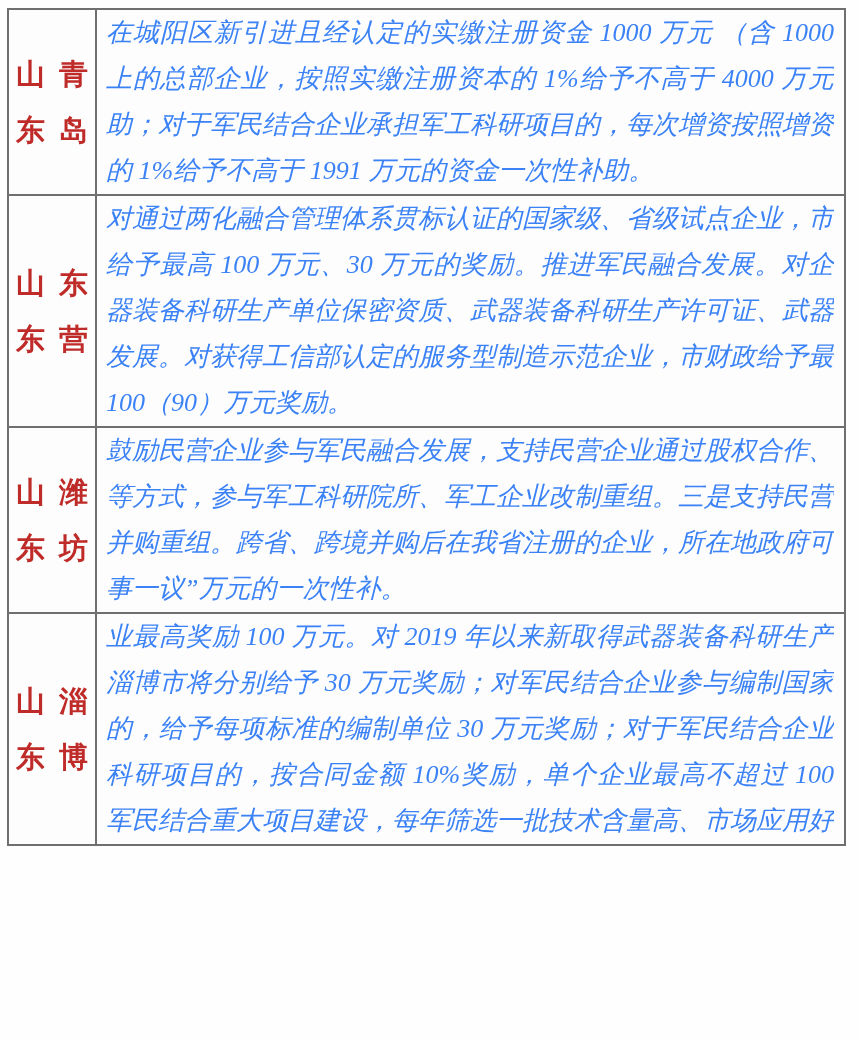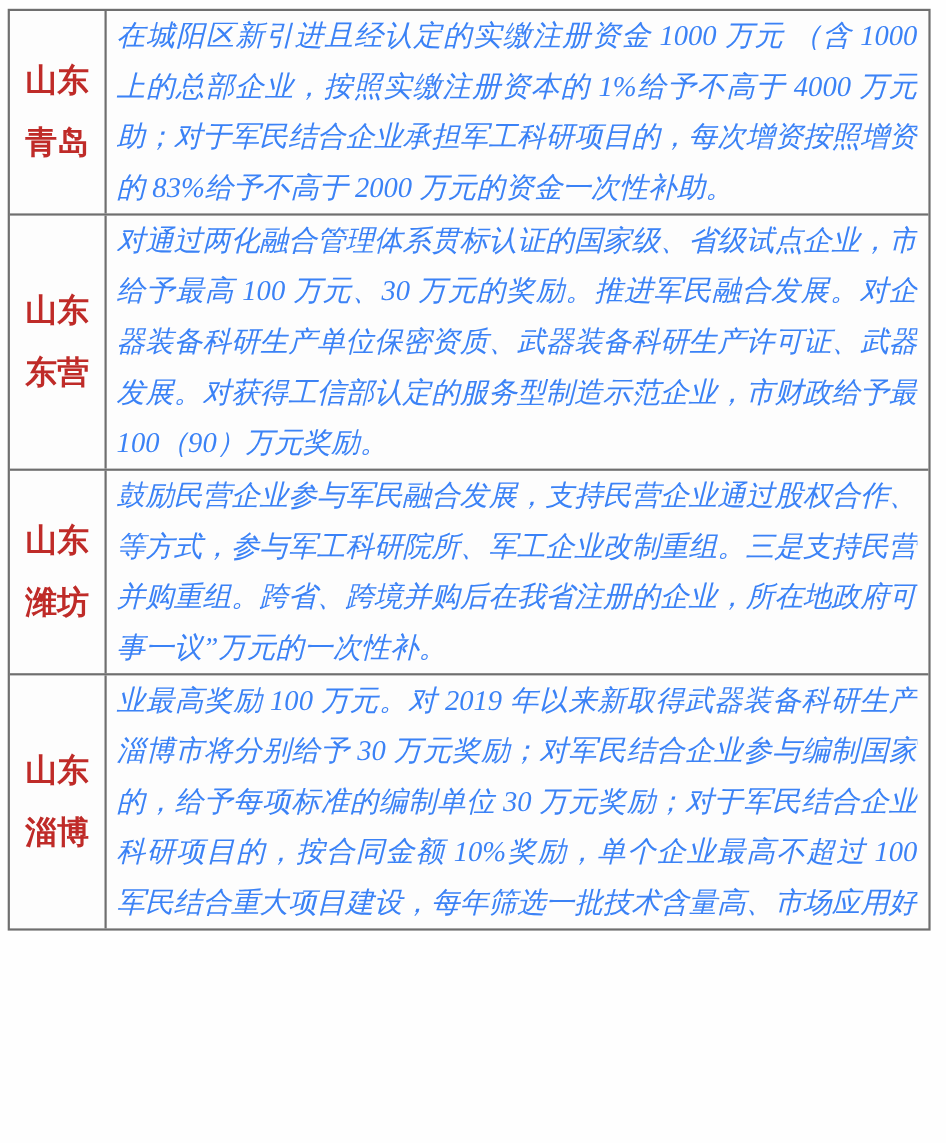--- a/index.html
+++ b/index.html
@@ -28,21 +28,21 @@
   .label-cell {
     width: 88px;
     flex: 0 0 88px;
     border-right: 2px solid #6f6f6f;
     display: flex;
     align-items: center;
     justify-content: center;
   }
   .region {
     display: flex;
-    flex-direction: column;
+    flex-direction: row;
     text-align: center;
     color: #bf2b28;
     font-family: "Liberation Sans", "DejaVu Sans", sans-serif;
     font-weight: bold;
     font-size: 29px;
     line-height: 56px;
   }
   .text-cell {
     flex: 1;
     padding: 0 10px 0 9px;
@@ -70,21 +70,21 @@
       <div class="label-cell">
         <div class="region">
           <span>山东</span>
           <span>青岛</span>
         </div>
       </div>
       <div class="text-cell">
         <div class="line jl">在城阳区新引进且经认定的实缴注册资金 1000 万元 （含 1000 万元）以</div>
         <div class="line jl">上的总部企业，按照实缴注册资本的 1%给予不高于 4000 万元的一次性补</div>
         <div class="line jl">助；对于军民结合企业承担军工科研项目的，每次增资按照增资实缴额度</div>
-        <div class="line">的 83%给予不高于 2000 万元的资金一次性补助。</div>
+        <div class="line">的 1%给予不高于 1991 万元的资金一次性补助。</div>
       </div>
     </div>
 
     <div class="row">
       <div class="label-cell">
         <div class="region">
           <span>山东</span>
           <span>东营</span>
         </div>
       </div>

